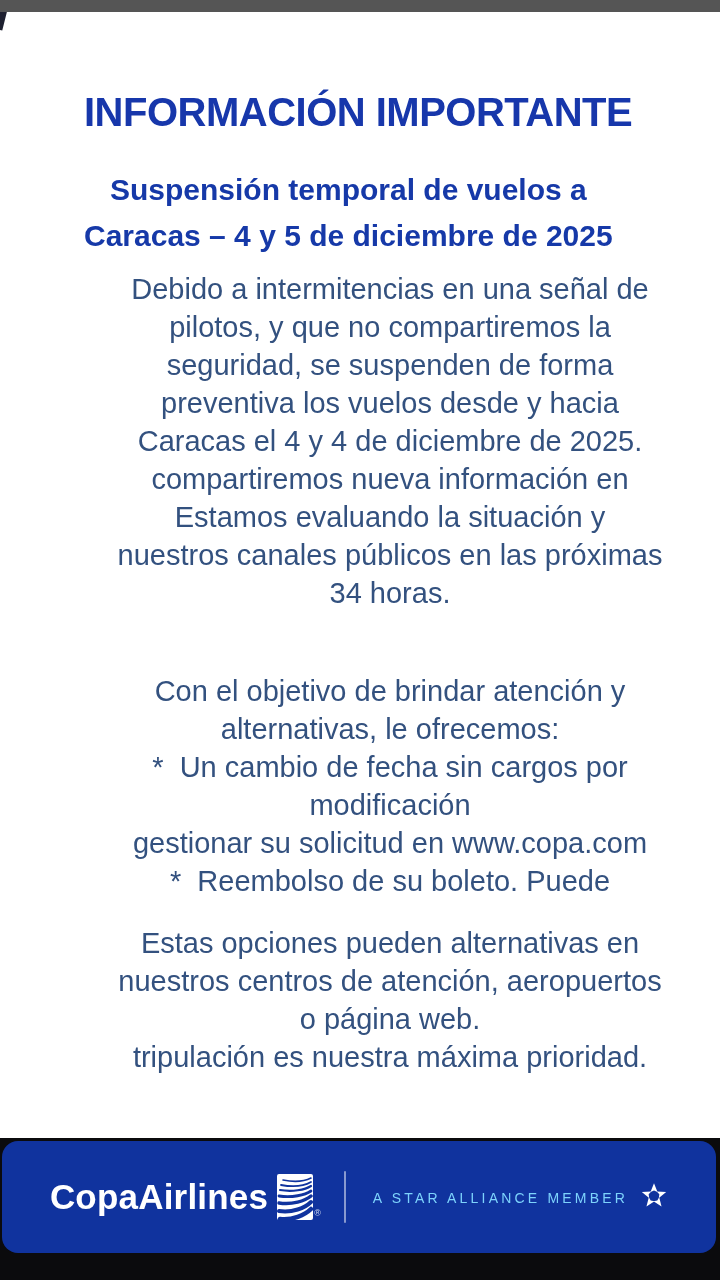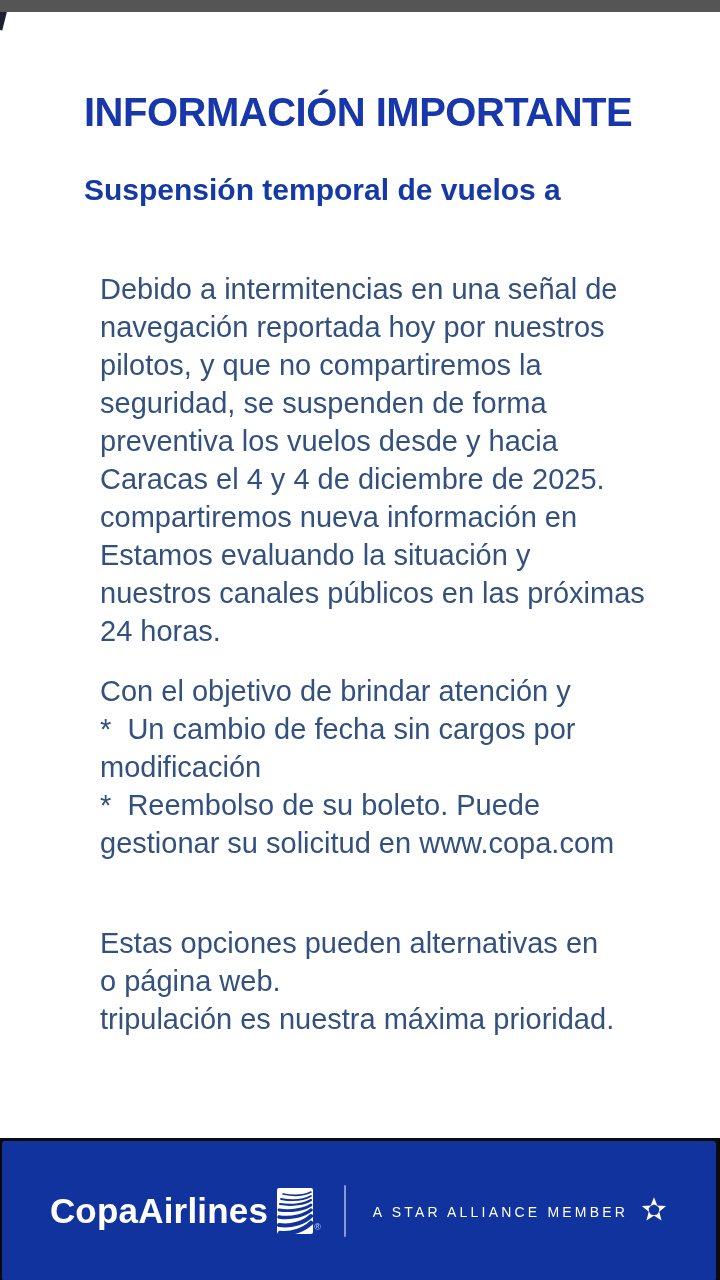--- a/index.html
+++ b/index.html
@@ -39,32 +39,33 @@
     color:var(--subtitle-blue);
   }
   .notice-subtitle .tline{line-height:46px;font-size:30px;}
   .para{
     position:absolute;left:100px;right:40px;
     color:var(--body-navy);
   }
   .tline{
     font-size:29px;line-height:38px;
     white-space:pre;
+    text-align:center;
   }
   .para-1{top:258px;}
   .para-2{top:660px;}
   .para-3{top:912px;}
   .footer-wrap{
     position:absolute;left:0;right:0;top:1126px;height:154px;
     background:var(--bottom-edge);
   }
   .footer-bar{
-    position:absolute;left:2px;right:4px;top:3px;height:140px;
+    position:absolute;left:2px;right:4px;top:3px;height:112px;
     background:var(--footer-bar-blue);
-    border-radius:3px;
+    border-radius:16px;
     display:flex;align-items:center;justify-content:center;
   }
   .brand-text{
     color:var(--footer-text);
     font-size:35px;font-weight:bold;letter-spacing:0.2px;
     white-space:nowrap;
   }
   .copa-logo{
     margin-left:9px;
     position:relative;top:2px;
@@ -73,66 +74,68 @@
     color:#cfd8f0;font-size:9px;
     position:relative;top:16px;left:1px;
   }
   .footer-divider{
     width:2px;height:52px;
     background:rgba(255,255,255,0.5);
     border-radius:1px;
     margin:0 27px 0 24px;
   }
   .alliance-text{
-    color:#ffffff;
+    color:#7dd3fc;
     font-size:14px;letter-spacing:3.2px;
     font-weight:500;white-space:nowrap;
     position:relative;top:1px;
   }
   .star-icon{
     margin-left:12px;
     position:relative;top:1px;
   }
 </style>
 </head>
 <body>
 
 <div class="page">
 
   <div class="corner-mark"></div>
 
   <h1 class="notice-title">INFORMACIÓN IMPORTANTE</h1>
 
   <div class="notice-subtitle">
       <div class="tline">Suspensión temporal de vuelos a</div>
+      <div class="tline">Caracas – 4 y 5 de diciembre de 2025</div>
     </div>
 
   <div class="para para-1">
       <div class="tline">Debido a intermitencias en una señal de</div>
-      <div class="tline">navegación reportada hoy por nuestros</div>
       <div class="tline">pilotos, y que no compartiremos la</div>
       <div class="tline">seguridad, se suspenden de forma</div>
       <div class="tline">preventiva los vuelos desde y hacia</div>
       <div class="tline">Caracas el 4 y 4 de diciembre de 2025.</div>
       <div class="tline">compartiremos nueva información en</div>
       <div class="tline">Estamos evaluando la situación y</div>
       <div class="tline">nuestros canales públicos en las próximas</div>
-      <div class="tline">24 horas.</div>
+      <div class="tline">34 horas.</div>
     </div>
 
   <div class="para para-2">
       <div class="tline">Con el objetivo de brindar atención y</div>
+      <div class="tline">alternativas, le ofrecemos:</div>
       <div class="tline">*  Un cambio de fecha sin cargos por</div>
       <div class="tline">modificación</div>
+      <div class="tline">gestionar su solicitud en www.copa.com</div>
       <div class="tline">*  Reembolso de su boleto. Puede</div>
-      <div class="tline">gestionar su solicitud en www.copa.com</div>
     </div>
 
   <div class="para para-3">
       <div class="tline">Estas opciones pueden alternativas en</div>
+      <div class="tline">nuestros centros de atención, aeropuertos</div>
       <div class="tline">o página web.</div>
       <div class="tline">tripulación es nuestra máxima prioridad.</div>
     </div>
 
   <div class="footer-wrap">
     <div class="footer-bar">
 
       <span class="brand-text">CopaAirlines</span>
 
       <span class="copa-logo">

